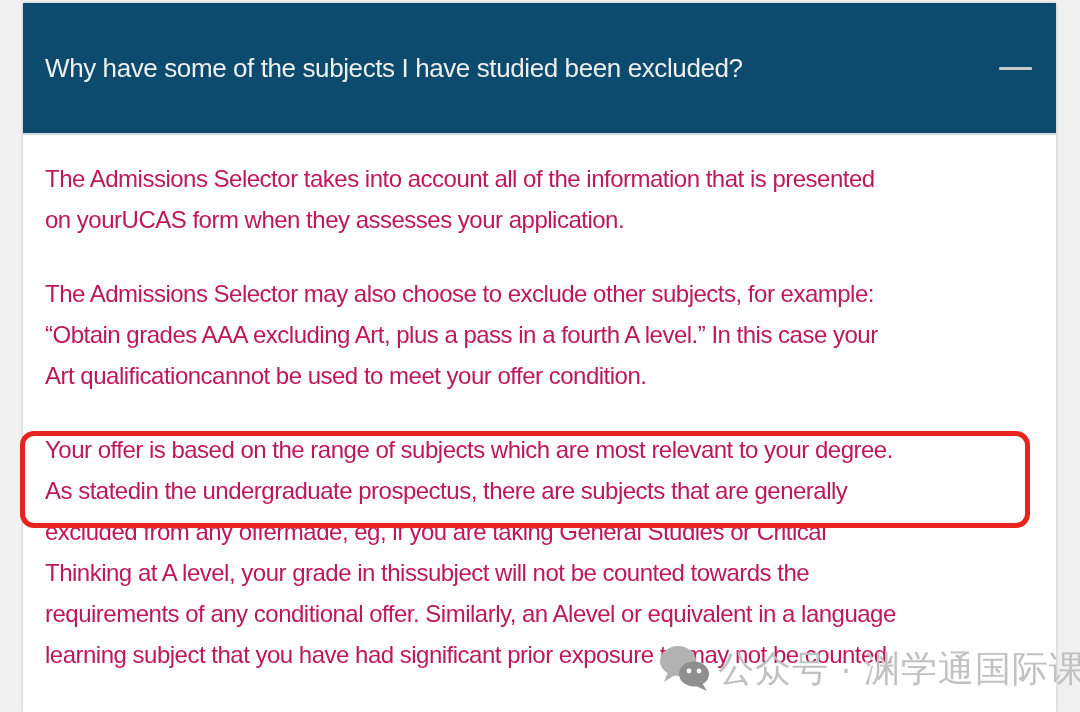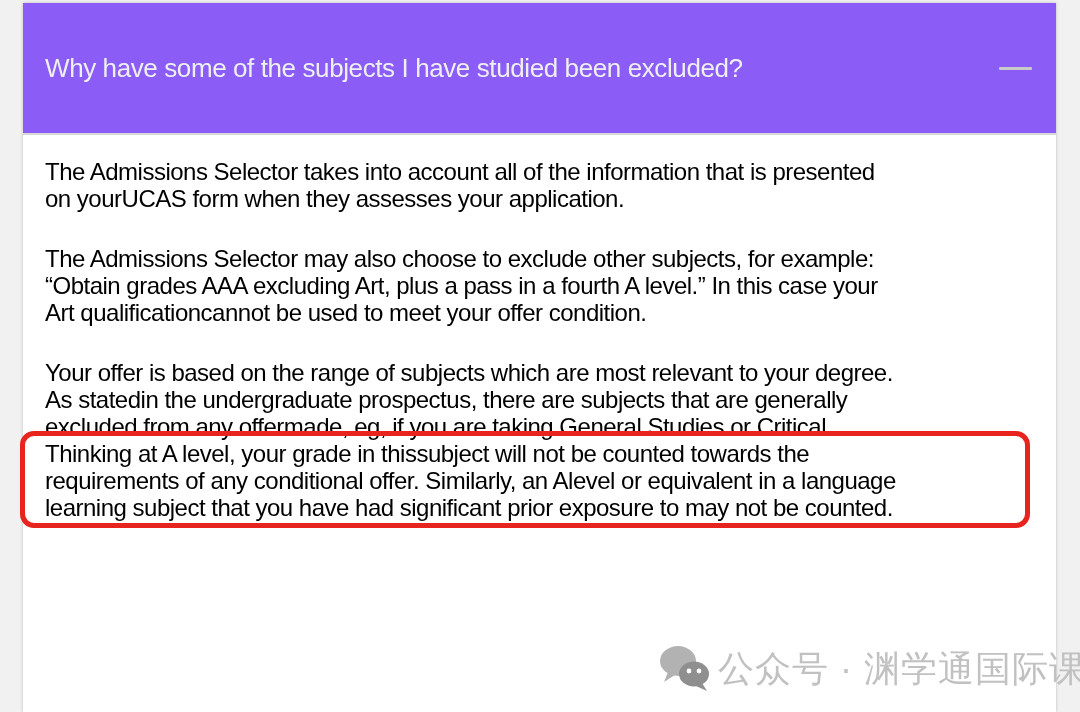--- a/index.html
+++ b/index.html
@@ -23,43 +23,43 @@
     width: 1033px;
     height: 709px;
     background: #ffffff;
     box-shadow: 0 0 3px rgba(0,0,0,0.22);
     overflow: hidden;
   }
   .accordion-header {
     display: flex;
     align-items: center;
     height: 132px;
-    background: #8b5cf6;
+    background: #0c4a6e;
     border-bottom: 2px solid #d6d7d8;
     padding: 0 24px 0 22px;
   }
   .accordion-title {
     color: #eef0f0;
     font-size: 26px;
     letter-spacing: -0.4px;
     font-weight: 400;
   }
   .minus-bar {
     margin-left: auto;
     width: 33px;
     height: 3px;
     background: #c7c9ca;
     border-radius: 1px;
     flex: 0 0 auto;
   }
   .accordion-body {
     padding: 23px 30px 0 22px;
-    color: #000000;
+    color: #be185d;
     font-size: 24px;
-    line-height: 27px;
+    line-height: 41px;
     letter-spacing: -0.5px;
   }
   .accordion-body p {
     white-space: pre;
     margin: 0 0 33px 0;
   }
   .red-box {
     position: absolute;
     left: 20px;
     top: 431px;

